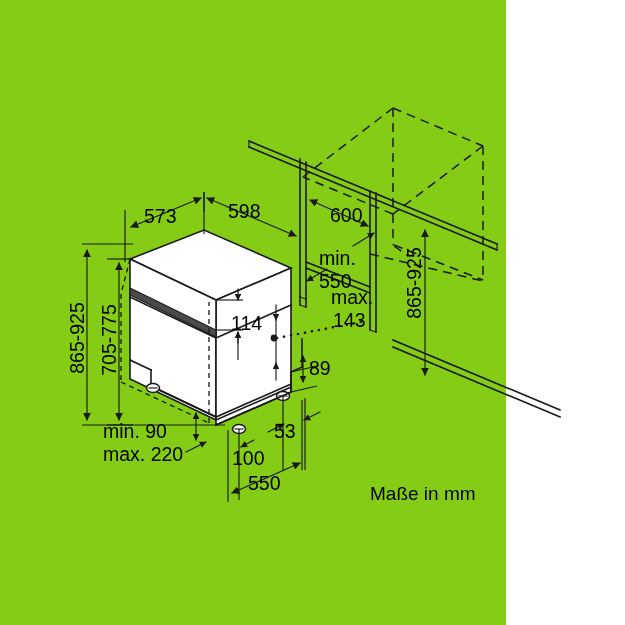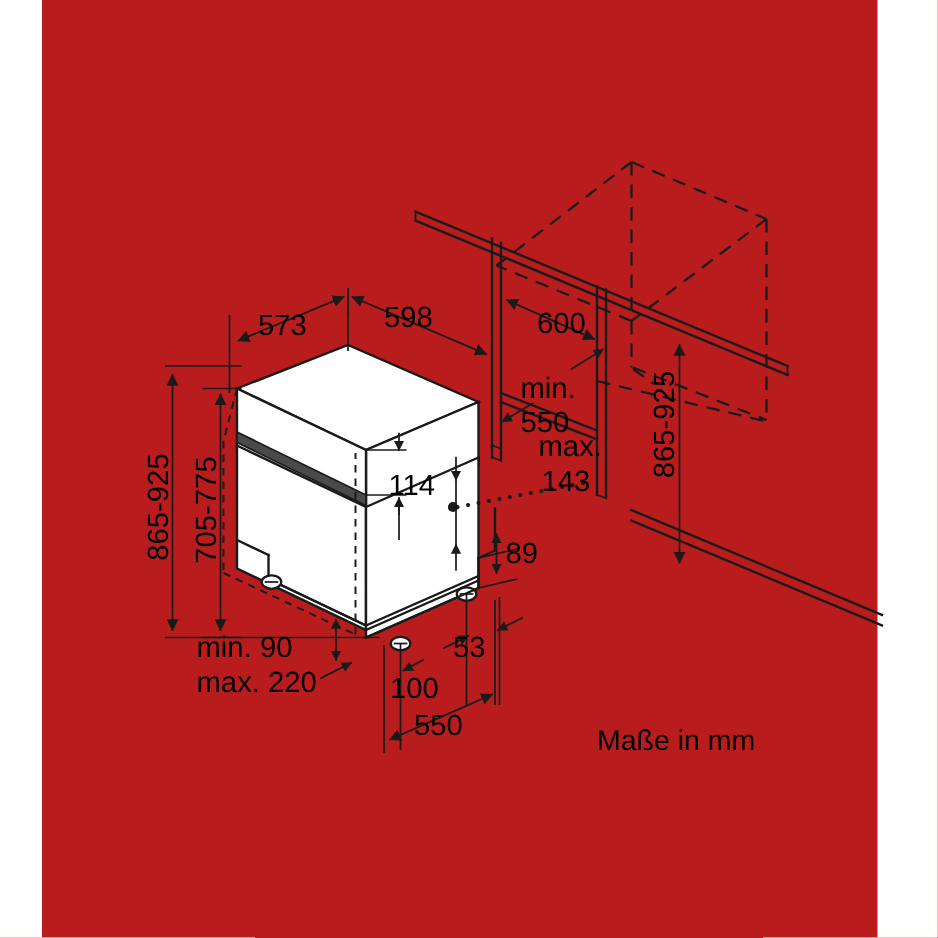--- a/index.html
+++ b/index.html
@@ -2,21 +2,21 @@
 <html><head>
 <meta charset="utf-8">
 <title>Installation Dimensions Drawing</title>
 <style>
   html,body{margin:0;padding:0;background:#ffffff;}
   body{
     width:625px;height:625px;
     font-family:"Liberation Sans","DejaVu Sans",sans-serif;
     overflow:hidden;
   }
-  #stage{position:relative;width:557px;height:625px;background:#b91c1c;margin-left:28px;}
+  #stage{position:relative;width:506px;height:625px;background:#84cc16;}
   svg#drawing{position:absolute;left:0;top:0;width:625px;height:625px;display:block;}
   .ln{stroke:#1a1a1a;fill:none;stroke-width:1.6;stroke-linecap:square;stroke-linejoin:miter;}
   .ln-thin{stroke:#1a1a1a;fill:none;stroke-width:1.15;stroke-linecap:square;}
   .ln-ext{stroke:#1a1a1a;fill:none;stroke-width:1.15;stroke-linecap:butt;}
   .ln-dash{stroke:#1a1a1a;fill:none;stroke-width:1.5;stroke-dasharray:9 6;stroke-linecap:butt;}
   .ln-dash-s{stroke:#1a1a1a;fill:none;stroke-width:1.3;stroke-dasharray:5 4;stroke-linecap:butt;}
   .ln-dot{stroke:#1a1a1a;fill:none;stroke-width:2.6;stroke-dasharray:0.1 7;stroke-linecap:round;}
   .face{fill:#ffffff;stroke:#1a1a1a;stroke-width:1.6;stroke-linejoin:miter;}
   .panelstrip{fill:#4a4a4a;stroke:#1a1a1a;stroke-width:1.1;}
   .dimtxt{

